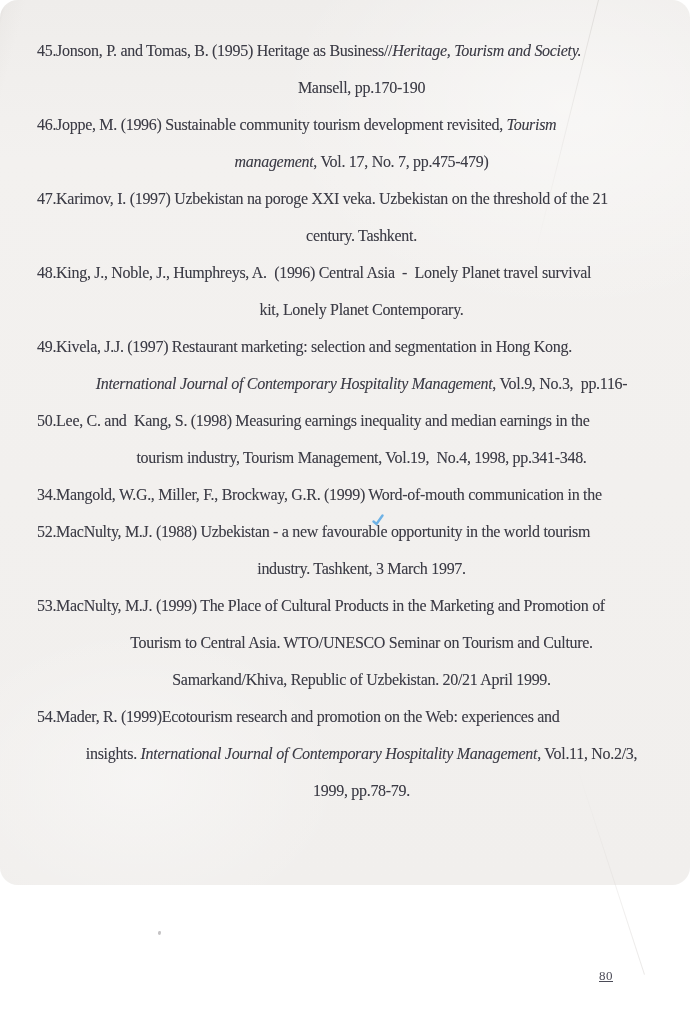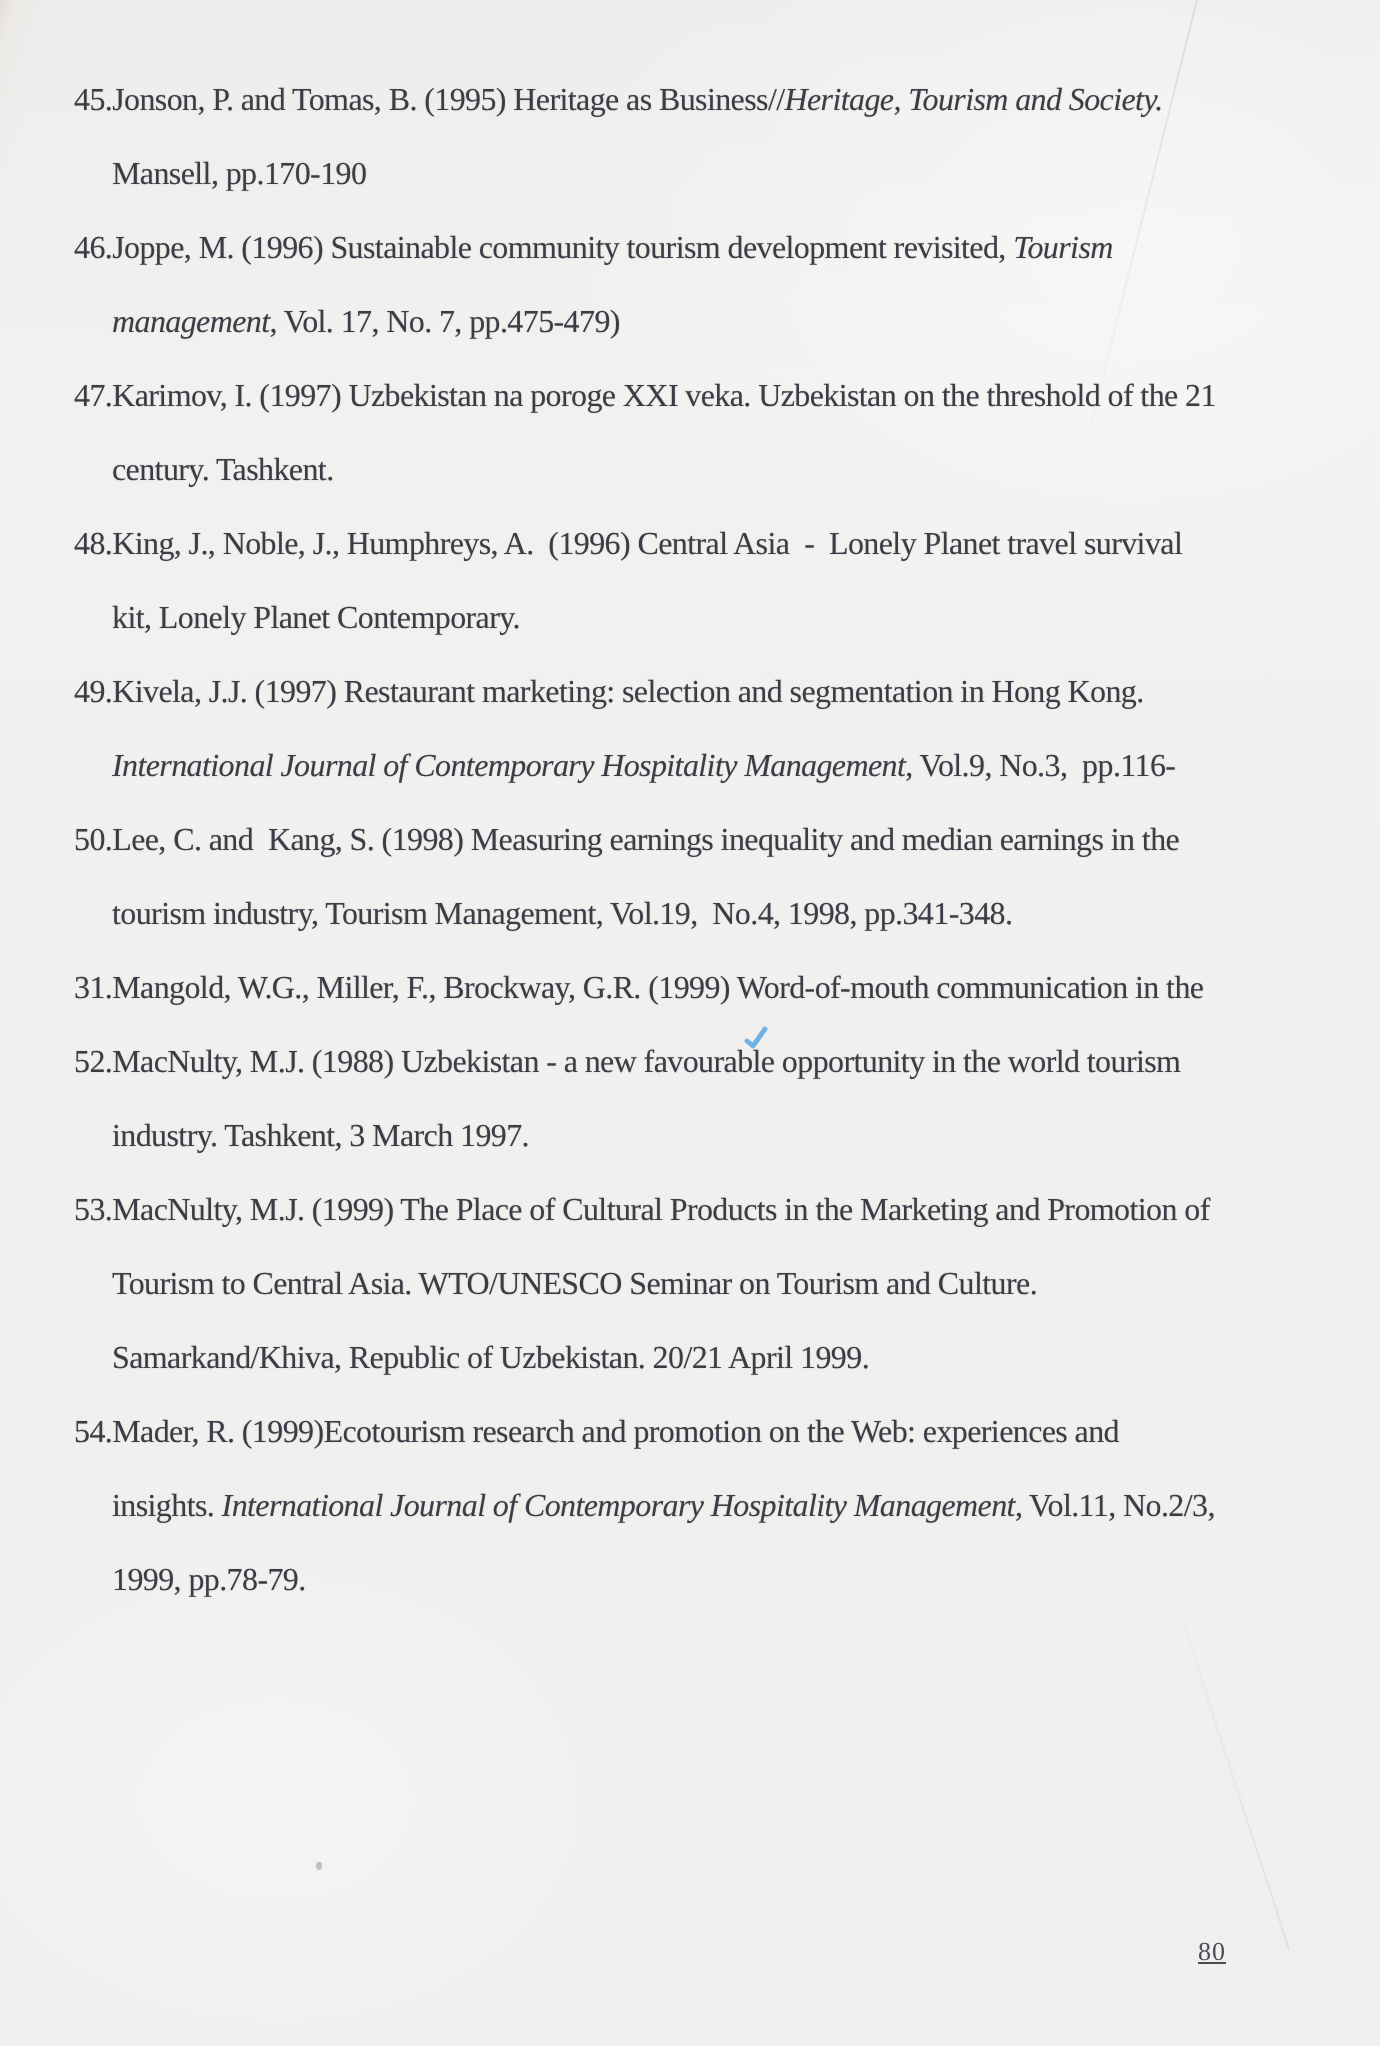--- a/index.html
+++ b/index.html
@@ -3,26 +3,27 @@
 <meta charset="utf-8">
 <style>
   html, body { margin: 0; padding: 0; }
   body {
     width: 690px; height: 1023px;
     font-family: "Liberation Serif", "DejaVu Serif", serif;
     overflow: hidden;
   }
   .scan-page {
     position: relative;
-    width: 690px; height: 1023px;
+    width: 690px; height: 885px;
     background:
       radial-gradient(ellipse 420px 300px at 82% 12%, rgba(255,255,255,0.45), rgba(255,255,255,0) 70%),
       radial-gradient(ellipse 300px 220px at 20% 88%, rgba(255,255,255,0.35), rgba(255,255,255,0) 70%),
       linear-gradient(105deg, rgba(210,206,203,0.55) 0px, rgba(226,223,220,0.25) 7px, rgba(242,240,238,0) 26px),
       linear-gradient(180deg, #efedeb 0%, #f3f1ef 18%, #f2f0ee 55%, #f1efed 100%);
+    border-radius: 18px;
   }
   
   .crease-1 {
     position: absolute; left: 598px; top: 0; width: 1px; height: 260px;
     background: linear-gradient(170deg, rgba(205,201,198,0.5), rgba(205,201,198,0));
     transform: rotate(14deg); transform-origin: top;
   }
   .crease-2 {
     position: absolute; left: 610px; top: 760px; width: 1px; height: 220px;
     background: linear-gradient(10deg, rgba(208,204,201,0.45), rgba(208,204,201,0));
@@ -34,21 +35,21 @@
   }
   .refs {
     position: absolute; left: 37px; top: 32px; width: 630px;
     font-size: 16px; line-height: 37px;
     letter-spacing: -0.3px;
     color: #3c3c46;
     text-shadow: 0 0 0.6px rgba(60,60,70,0.35);
   }
   .ref { margin: 0; }
   .ref-line { white-space: pre; height: 37px; }
-  .ref-line.cont { margin-left: 19px; }
+  .ref-line.cont { margin-left: 19px; text-align: center; }
   .it { font-style: italic; }
   .page-number {
     position: absolute; left: 599px; top: 968px;
     font-size: 13px; line-height: 16px; color: #4b4b57;
     letter-spacing: 0.5px;
     text-decoration: underline;
   }
   .ink-mark {
     position: absolute; left: 372px; top: 512px; width: 13px; height: 12px;
     pointer-events: none;
@@ -81,21 +82,21 @@
       </div>
       <div class="ref">
         <div class="ref-line"><span>49.Kivela, J.J. (1997) Restaurant marketing: selection and segmentation in Hong Kong.</span></div>
         <div class="ref-line cont"><span class="it">International Journal of Contemporary Hospitality Management</span><span>, Vol.9, No.3,  pp.116-</span></div>
       </div>
       <div class="ref">
         <div class="ref-line"><span>50.Lee, C. and  Kang, S. (1998) Measuring earnings inequality and median earnings in the</span></div>
         <div class="ref-line cont"><span>tourism industry, Tourism Management, Vol.19,  No.4, 1998, pp.341-348.</span></div>
       </div>
       <div class="ref">
-        <div class="ref-line"><span>31.Mangold, W.G., Miller, F., Brockway, G.R. (1999) Word-of-mouth communication in the</span></div>
+        <div class="ref-line"><span>34.Mangold, W.G., Miller, F., Brockway, G.R. (1999) Word-of-mouth communication in the</span></div>
       </div>
       <div class="ref">
         <div class="ref-line"><span>52.MacNulty, M.J. (1988) Uzbekistan - a new favourable opportunity in the world tourism</span></div>
         <div class="ref-line cont"><span>industry. Tashkent, 3 March 1997.</span></div>
       </div>
       <div class="ref">
         <div class="ref-line"><span>53.MacNulty, M.J. (1999) The Place of Cultural Products in the Marketing and Promotion of</span></div>
         <div class="ref-line cont"><span>Tourism to Central Asia. WTO/UNESCO Seminar on Tourism and Culture.</span></div>
         <div class="ref-line cont"><span>Samarkand/Khiva, Republic of Uzbekistan. 20/21 April 1999.</span></div>
       </div>

